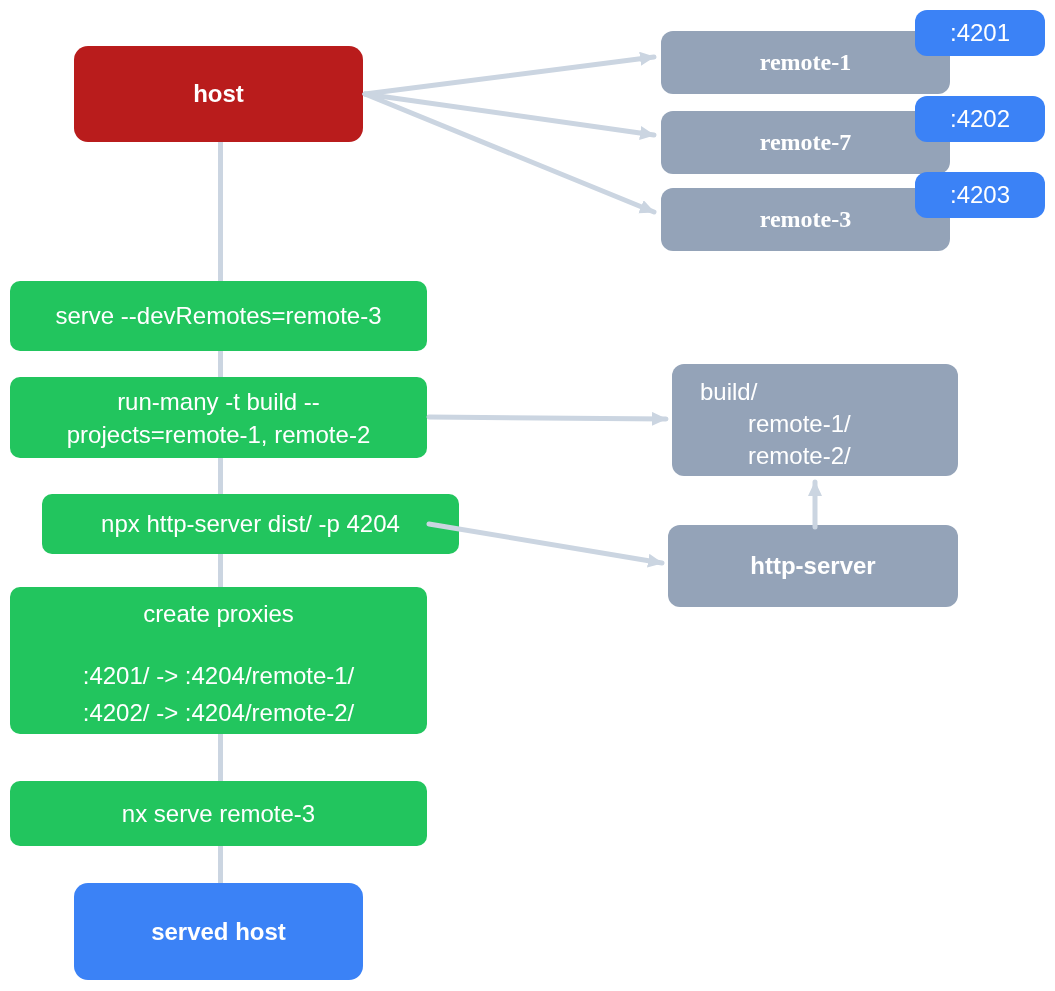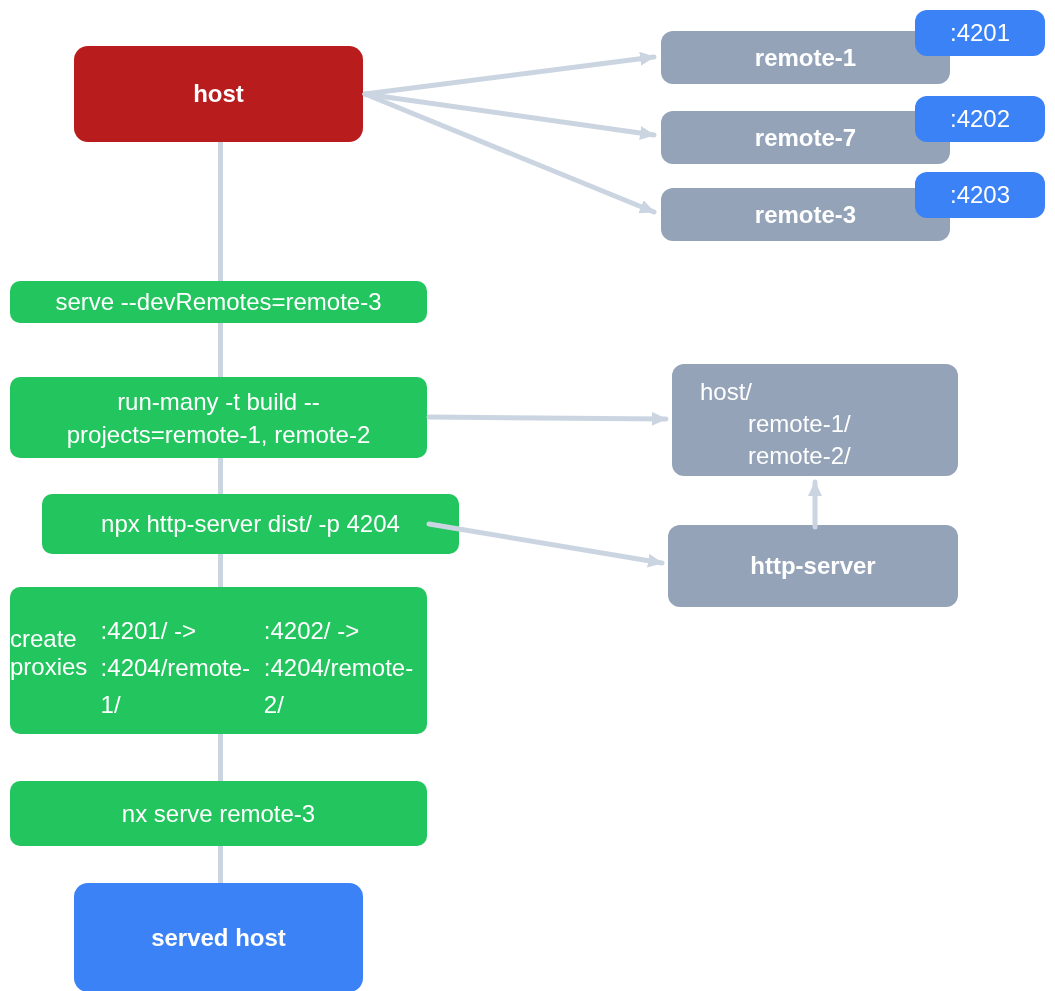--- a/index.html
+++ b/index.html
@@ -20,29 +20,29 @@
     color: #ffffff;
     z-index: 1;
   }
   
   .host-node {
     left: 74px; top: 46px; width: 289px; height: 96px;
     background: #b91c1c; border-radius: 14px;
     font-size: 24px; font-weight: 700;
   }
   .served-host-node {
-    left: 74px; top: 883px; width: 289px; height: 109px;
+    left: 74px; top: 883px; width: 289px; height: 97px;
     background: #3b82f6; border-radius: 14px;
     font-size: 24px; font-weight: 700;
   }
   
   .remote-node {
-    left: 661px; width: 289px; height: 53px;
+    left: 661px; width: 289px; height: 63px;
     background: #94a3b8; border-radius: 12px;
-    font-size: 24px; font-weight: 700;
+    font-size: 24px; font-weight: 700; font-family: Liberation Serif, serif;
   }
   .remote-1 { top: 31px; }
   .remote-2 { top: 111px; }
   .remote-3 { top: 188px; }
   .port-badge {
     position: absolute;
     left: 915px; width: 130px; height: 46px;
     background: #3b82f6; border-radius: 12px;
     display: flex; align-items: center; justify-content: center;
     color: #ffffff; font-size: 24px; font-weight: 500;
@@ -50,26 +50,26 @@
   }
   .badge-1 { top: 10px; }
   .badge-2 { top: 96px; }
   .badge-3 { top: 172px; }
   
   .cmd-node {
     left: 10px; width: 417px;
     background: #22c55e; border-radius: 10px;
     font-size: 24px;
   }
-  .cmd-1 { top: 281px; height: 42px; }
+  .cmd-1 { top: 281px; height: 70px; }
   .cmd-2 { top: 377px; height: 81px; flex-direction: column; line-height: 33px; }
   .cmd-3 { top: 494px; height: 60px; margin-left: 32px; }
   .cmd-4 {
     top: 587px; height: 147px;
-    flex-direction: row; justify-content: flex-start;
+    flex-direction: column; justify-content: flex-start;
     padding-top: 13px;
   }
   .cmd-4 .proxy-title { line-height: 28px; margin-bottom: 29px; }
   .cmd-4 .proxy-line { line-height: 37px; }
   .cmd-5 { top: 769px; height: 65px; margin-top: 12px; }
   
   .dist-node {
     left: 672px; top: 364px; width: 286px; height: 112px;
     background: #94a3b8; border-radius: 12px;
     display: block; font-size: 24px; line-height: 32px;
@@ -145,21 +145,21 @@
     <span class="proxy-title">create proxies</span>
     <span class="proxy-line">:4201/ -&gt; :4204/remote-1/</span>
     <span class="proxy-line">:4202/ -&gt; :4204/remote-2/</span>
   </div>
 
   <div class="node cmd-node cmd-5">
     <span>nx serve remote-3</span>
   </div>
 
   <div class="node dist-node">
-    <div>host/</div>
+    <div>build/</div>
     <div class="dist-child">remote-1/</div>
     <div class="dist-child">remote-2/</div>
   </div>
 
   <div class="node http-server-node">
     <span>http-server</span>
   </div>
 
   <div class="node served-host-node">
     <span>served host</span>

